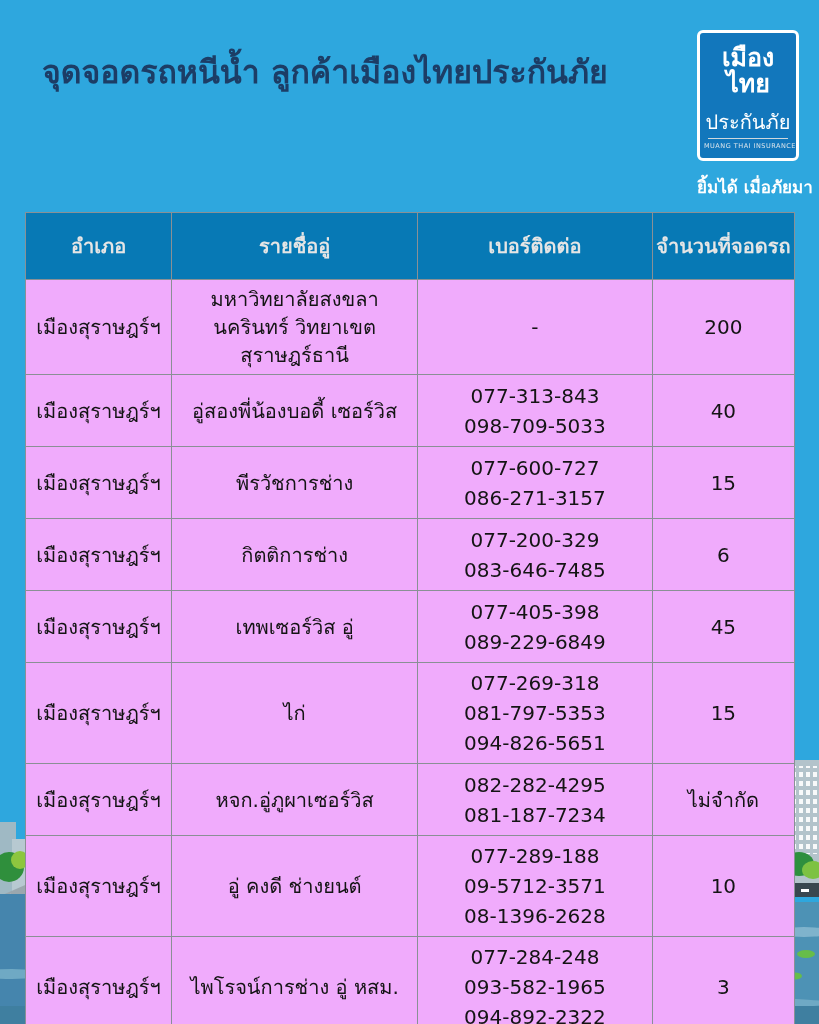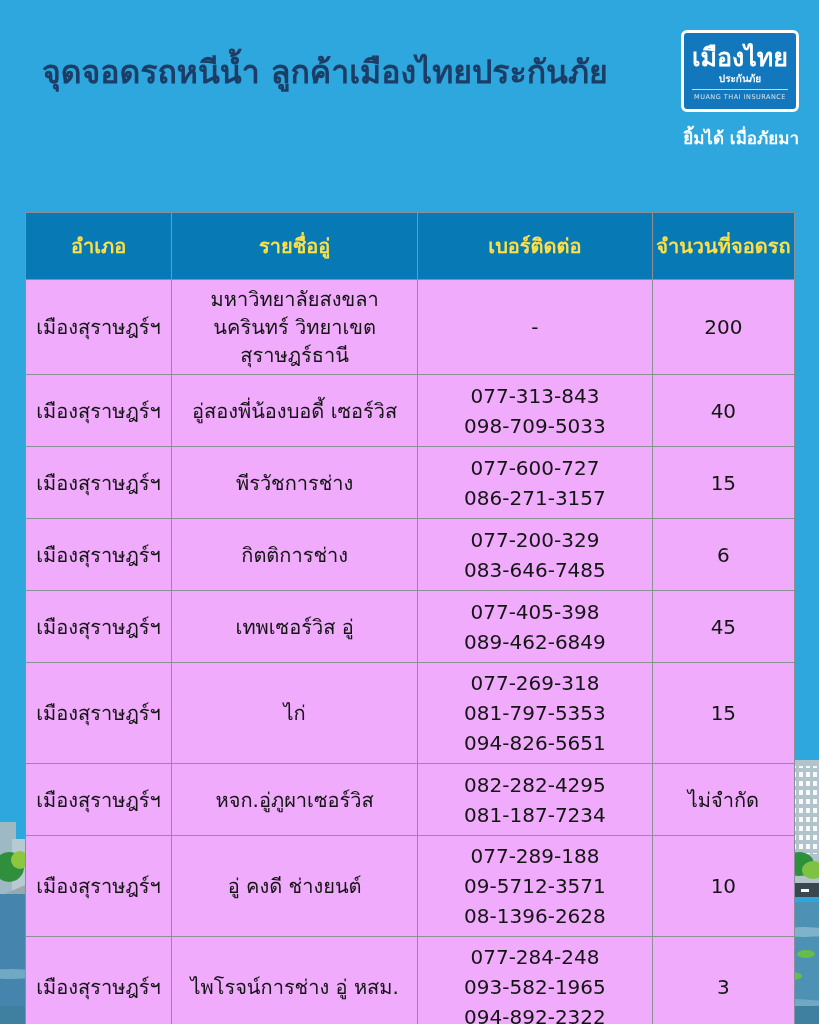--- a/index.html
+++ b/index.html
@@ -41,33 +41,33 @@
     color: var(--yellow);
     margin-top: 24px;
     line-height: 1.2;
     text-shadow: 0 1px 0 rgba(0,0,0,0.05);
   }
   
   .logo-wrap {
     position: absolute;
     top: 30px;
     right: 20px;
-    width: 118px;
+    width: 102px;
     text-align: center;
     z-index: 2;
   }
   .logo-box {
     border: 3px solid #ffffff;
     border-radius: 6px;
     background: var(--logo-blue);
     color: #ffffff;
     padding: 12px 4px 8px 4px;
   }
   .logo-line1 { font-size: 25px; font-weight: bold; line-height: 1.05; }
-  .logo-line2 { font-size: 10px; font-weight: bold; line-height: 1.2; margin-top: 2px; }
+  .logo-line2 { font-size: 20px; font-weight: normal; line-height: 1.2; margin-top: 12px; }
   .logo-divider { height: 1px; background: #cfd8dd; margin: 4px 4px 3px 4px; }
   .logo-line3 { font-size: 6.5px; letter-spacing: 0.5px; color: #dce6ec; white-space: nowrap; }
   .logo-tagline {
     margin-top: 12px;
     color: #ffffff;
     font-weight: bold;
     font-size: 17px;
     white-space: nowrap;
     text-align: right;
   }
@@ -81,21 +81,21 @@
     table-layout: fixed;
     background: #ffffff;
     z-index: 2;
   }
   col.c1 { width: 19%; }
   col.c2 { width: 32%; }
   col.c3 { width: 30.5%; }
   col.c4 { width: 18.5%; }
   .parking th {
     background: var(--header-blue);
-    color: #fde047;
+    color: #e5e5e5;
     font-size: 20px;
     font-weight: bold;
     height: 52px;
     border: 1px solid var(--border-gray);
     text-align: center;
     padding: 17px 2px;
   }
   .parking td {
     border: 1px solid var(--border-gray);
     text-align: center;
@@ -238,21 +238,21 @@
           <div class="phone-line">083-646-7485</div>
         </td>
     <td class="capacity">6</td>
   </tr>
 
   <tr>
     <td class="district">เมืองสุราษฎร์ฯ</td>
     <td class="garage">เทพเซอร์วิส อู่</td>
     <td class="phones">
           <div class="phone-line">077-405-398</div>
-          <div class="phone-line">089-462-6849</div>
+          <div class="phone-line">089-229-6849</div>
         </td>
     <td class="capacity">45</td>
   </tr>
 
   <tr>
     <td class="district">เมืองสุราษฎร์ฯ</td>
     <td class="garage">ไก่</td>
     <td class="phones">
           <div class="phone-line">077-269-318</div>
           <div class="phone-line">081-797-5353</div>

